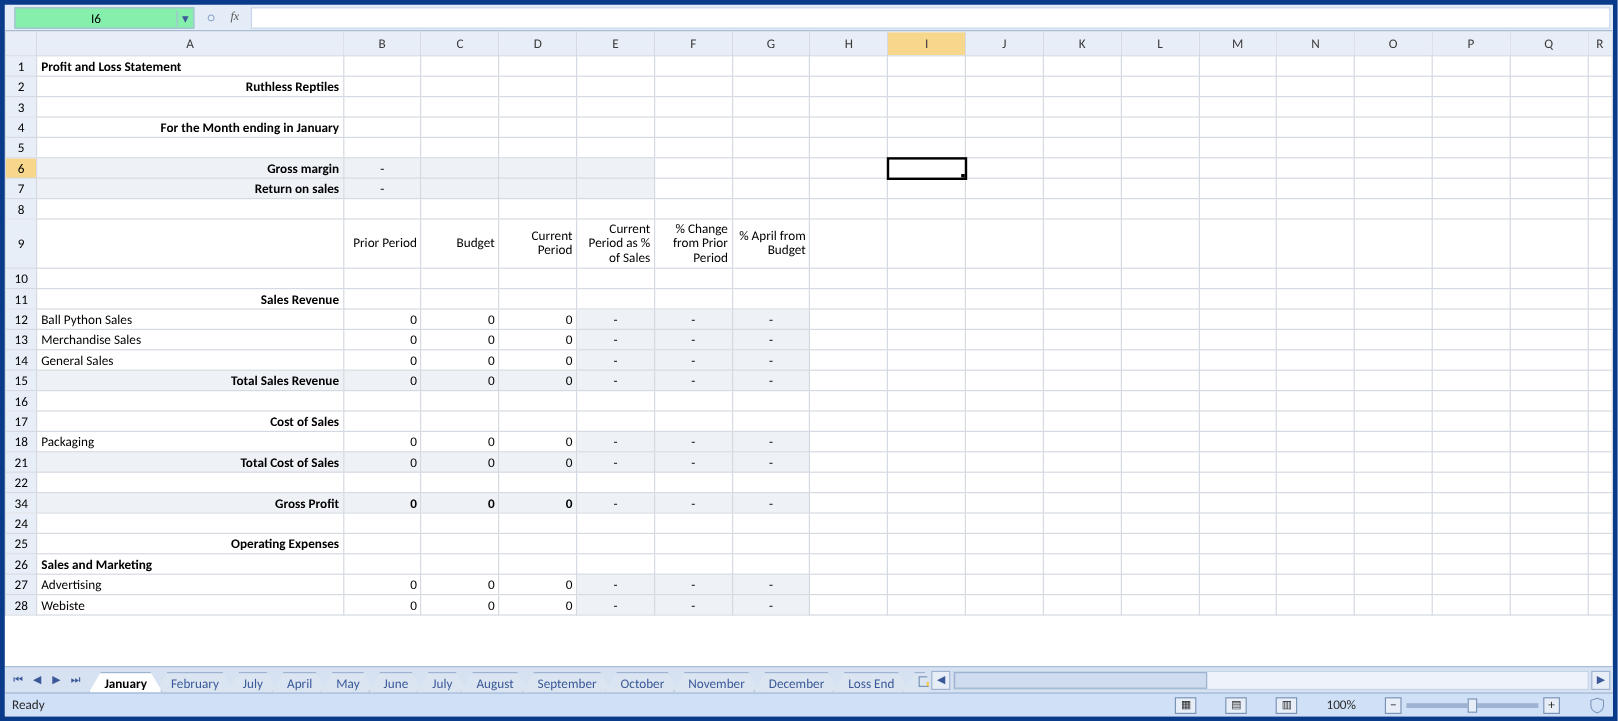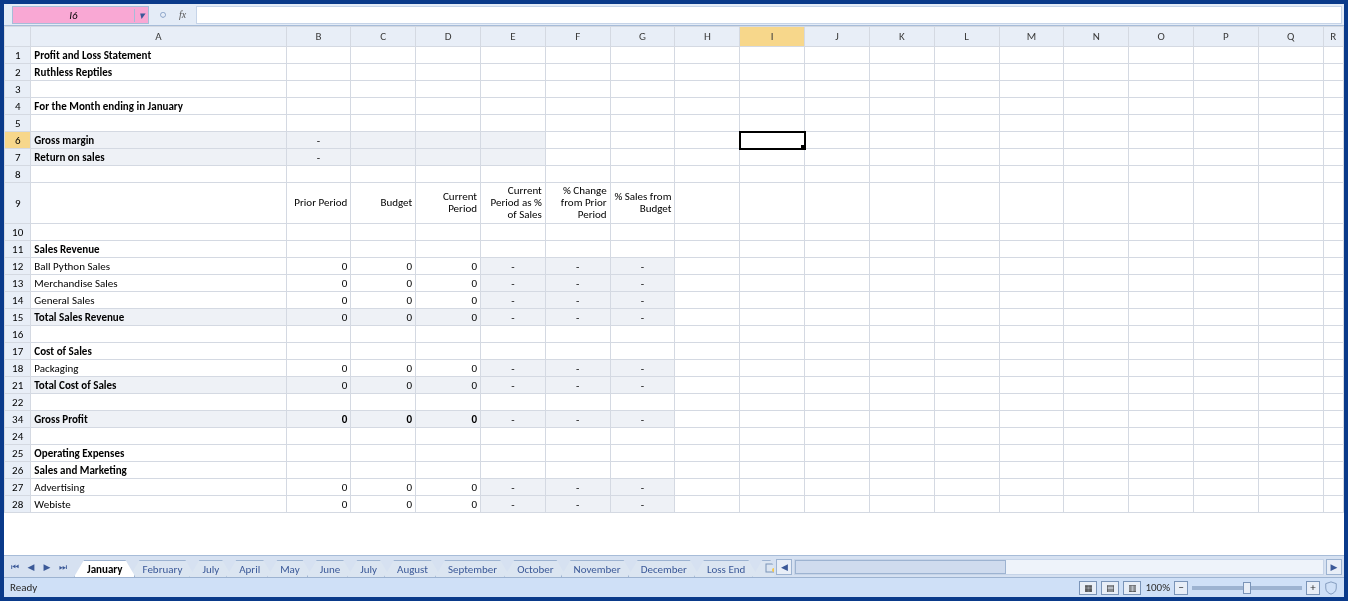--- a/index.html
+++ b/index.html
@@ -1,42 +1,42 @@
 <!DOCTYPE html>
 <html><head>
 <meta charset="utf-8">
 <style>
   * { box-sizing: border-box; margin: 0; padding: 0; }
   html, body { width: 1348px; height: 601px; font-family: "Calibri", "Segoe UI", Arial, sans-serif; font-size: 11px; overflow: hidden; background: #fff; }
   body { border: 4px solid #0a3a8a; display: flex; flex-direction: column; }
 
   
   .formula-bar { height: 22px; background: #e4ecf7; border-bottom: 1px solid #a7bcd8; display: flex; align-items: stretch; }
-  .name-box-wrap { width: 137px; display: flex; align-items: center; border-right: 1px solid #a7bcd8; background: #f9a8d4; margin: 2px 0 2px 8px; border: 1px solid #a7bcd8; height: 18px; font-style: italic; }
+  .name-box-wrap { width: 150px; display: flex; align-items: center; border-right: 1px solid #a7bcd8; background: #86efac; margin: 2px 0 2px 8px; border: 1px solid #a7bcd8; height: 18px; }
   .name-box { flex: 1; text-align: center; padding: 0 4px; font-size: 11px; }
   .name-drop { width: 14px; text-align: center; color: #3b5998; border-left: 1px solid #a7bcd8; cursor: pointer; }
   .fx-controls { display: flex; align-items: center; gap: 4px; padding: 0 6px; }
   .fx-btn { width: 16px; height: 16px; display: inline-flex; align-items: center; justify-content: center; color: #8aa3c8; border-radius: 8px; }
   .fx-label { font-style: italic; font-family: "Times New Roman", serif; font-size: 10px; color: #555; padding: 0 4px; }
   .formula-input { flex: 1; background: #fff; margin: 2px 2px 2px 0; border: 1px solid #c6d4e8; height: 18px; }
 
   
   .sheet-wrap { flex: 1; display: flex; flex-direction: column; overflow: hidden; }
   .sheet-scroll { flex: 1; overflow: hidden; position: relative; }
 
   table.grid { border-collapse: collapse; table-layout: fixed; width: 1340px; }
   table.grid th, table.grid td { border: 1px solid #d4d9e2; height: 17px; padding: 0 3px; font-size: 11px; color: #000; white-space: nowrap; overflow: hidden; vertical-align: middle; }
   table.grid .colhead th { background: #e8eef7; text-align: center; font-weight: 400; color: #3b3b3b; height: 20px; position: sticky; top: 0; }
   table.grid .colhead th.active { background: #f7d78b; }
   table.grid td.rowhead { background: #e8eef7; text-align: center; width: 26px; }
   table.grid td.rowhead.active { background: #f7d78b; }
   .corner { background: #e8eef7; width: 26px; }
   .w-A { width: 252px; } .w-def { width: 64px; }
   .title-cell { font-weight: 700; font-size: 18px; }
-  .bold { font-weight: 700; }
+  .bold { font-weight: 700; text-align: right; }
   .shaded { background: #eef1f6; }
   .right { text-align: right; }
   .center { text-align: center; }
   .blue { color: #2a5a9a; font-weight: 700; }
   .row-tall td { height: 36px; vertical-align: bottom; }
   .row-tall .hdr { white-space: normal; text-align: right; line-height: 1.1; padding: 2px 3px; }
   .selected-cell { outline: 2px solid #000; outline-offset: -1px; position: relative; }
   .selected-cell::after { content: ""; position: absolute; right: -2px; bottom: -2px; width: 5px; height: 5px; background: #000; }
 
   
@@ -47,21 +47,21 @@
   .tab { position: relative; padding: 2px 12px 1px; margin-right: -6px; background: #dbe5f1; border: 1px solid #9db3d1; border-bottom: none; color: #3b5998; font-size: 11px; cursor: pointer;
          clip-path: polygon(10px 0, calc(100% - 10px) 0, 100% 100%, 0 100%); }
   .tab.active { background: #fff; font-weight: 700; color: #000; z-index: 2; }
   .tab-new { width: 28px; }
   .hscroll { flex: 1; display: flex; align-items: center; padding: 0 2px; gap: 2px; }
   .hscroll .sb-btn { width: 16px; height: 16px; background: #e8eef7; border: 1px solid #9db3d1; display: flex; align-items: center; justify-content: center; color: #3b5998; font-size: 9px; cursor: pointer; }
   .hscroll .sb-track { flex: 1; height: 16px; background: #eef3fa; border: 1px solid #c6d4e8; position: relative; }
   .hscroll .sb-thumb { position: absolute; left: 0; top: 0; height: 100%; width: 40%; background: #cfdbee; border: 1px solid #9db3d1; }
 
   
-  .status-bar { height: 20px; background: #cfe0f7; border-top: 1px solid #9db3d1; display: flex; align-items: center; font-size: 11px; color: #2b2b2b; padding: 0 6px; gap: 4px; }
+  .status-bar { height: 20px; background: #cfe0f7; border-top: 1px solid #9db3d1; display: flex; align-items: center; font-size: 11px; color: #2b2b2b; padding: 0 6px; gap: 24px; }
   .status-bar .spacer { flex: 1; }
   .view-btn { width: 18px; height: 14px; border: 1px solid #7a94b8; background: #e8eef7; display: inline-flex; align-items: center; justify-content: center; font-size: 9px; cursor: pointer; }
   .zoom { display: flex; align-items: center; gap: 4px; }
   .zoom-track { width: 110px; height: 4px; background: #9db3d1; position: relative; }
   .zoom-thumb { position: absolute; top: -4px; left: 50%; width: 8px; height: 12px; margin-left: -4px; background: #e8eef7; border: 1px solid #7a94b8; }
   .zoom-btn { width: 14px; height: 14px; border: 1px solid #7a94b8; background: #e8eef7; text-align: center; line-height: 12px; cursor: pointer; }
   .shield { width: 14px; height: 14px; color: #7a94b8; }
 </style>
 </head>
 <body>
@@ -295,21 +295,21 @@
             <td></td>
           </tr>
           <tr class="row-tall">
             <td class="rowhead">9</td>
             <td></td>
             <td class="hdr">Prior Period</td>
             <td class="hdr">Budget</td>
             <td class="hdr">Current Period</td>
             <td class="hdr">Current Period as % of Sales</td>
             <td class="hdr">% Change from Prior Period</td>
-            <td class="hdr">% Sales from Budget</td>
+            <td class="hdr">% April from Budget</td>
             <td></td>
             <td></td>
             <td></td>
             <td></td>
             <td></td>
             <td></td>
             <td></td>
             <td></td>
             <td></td>
             <td></td>

